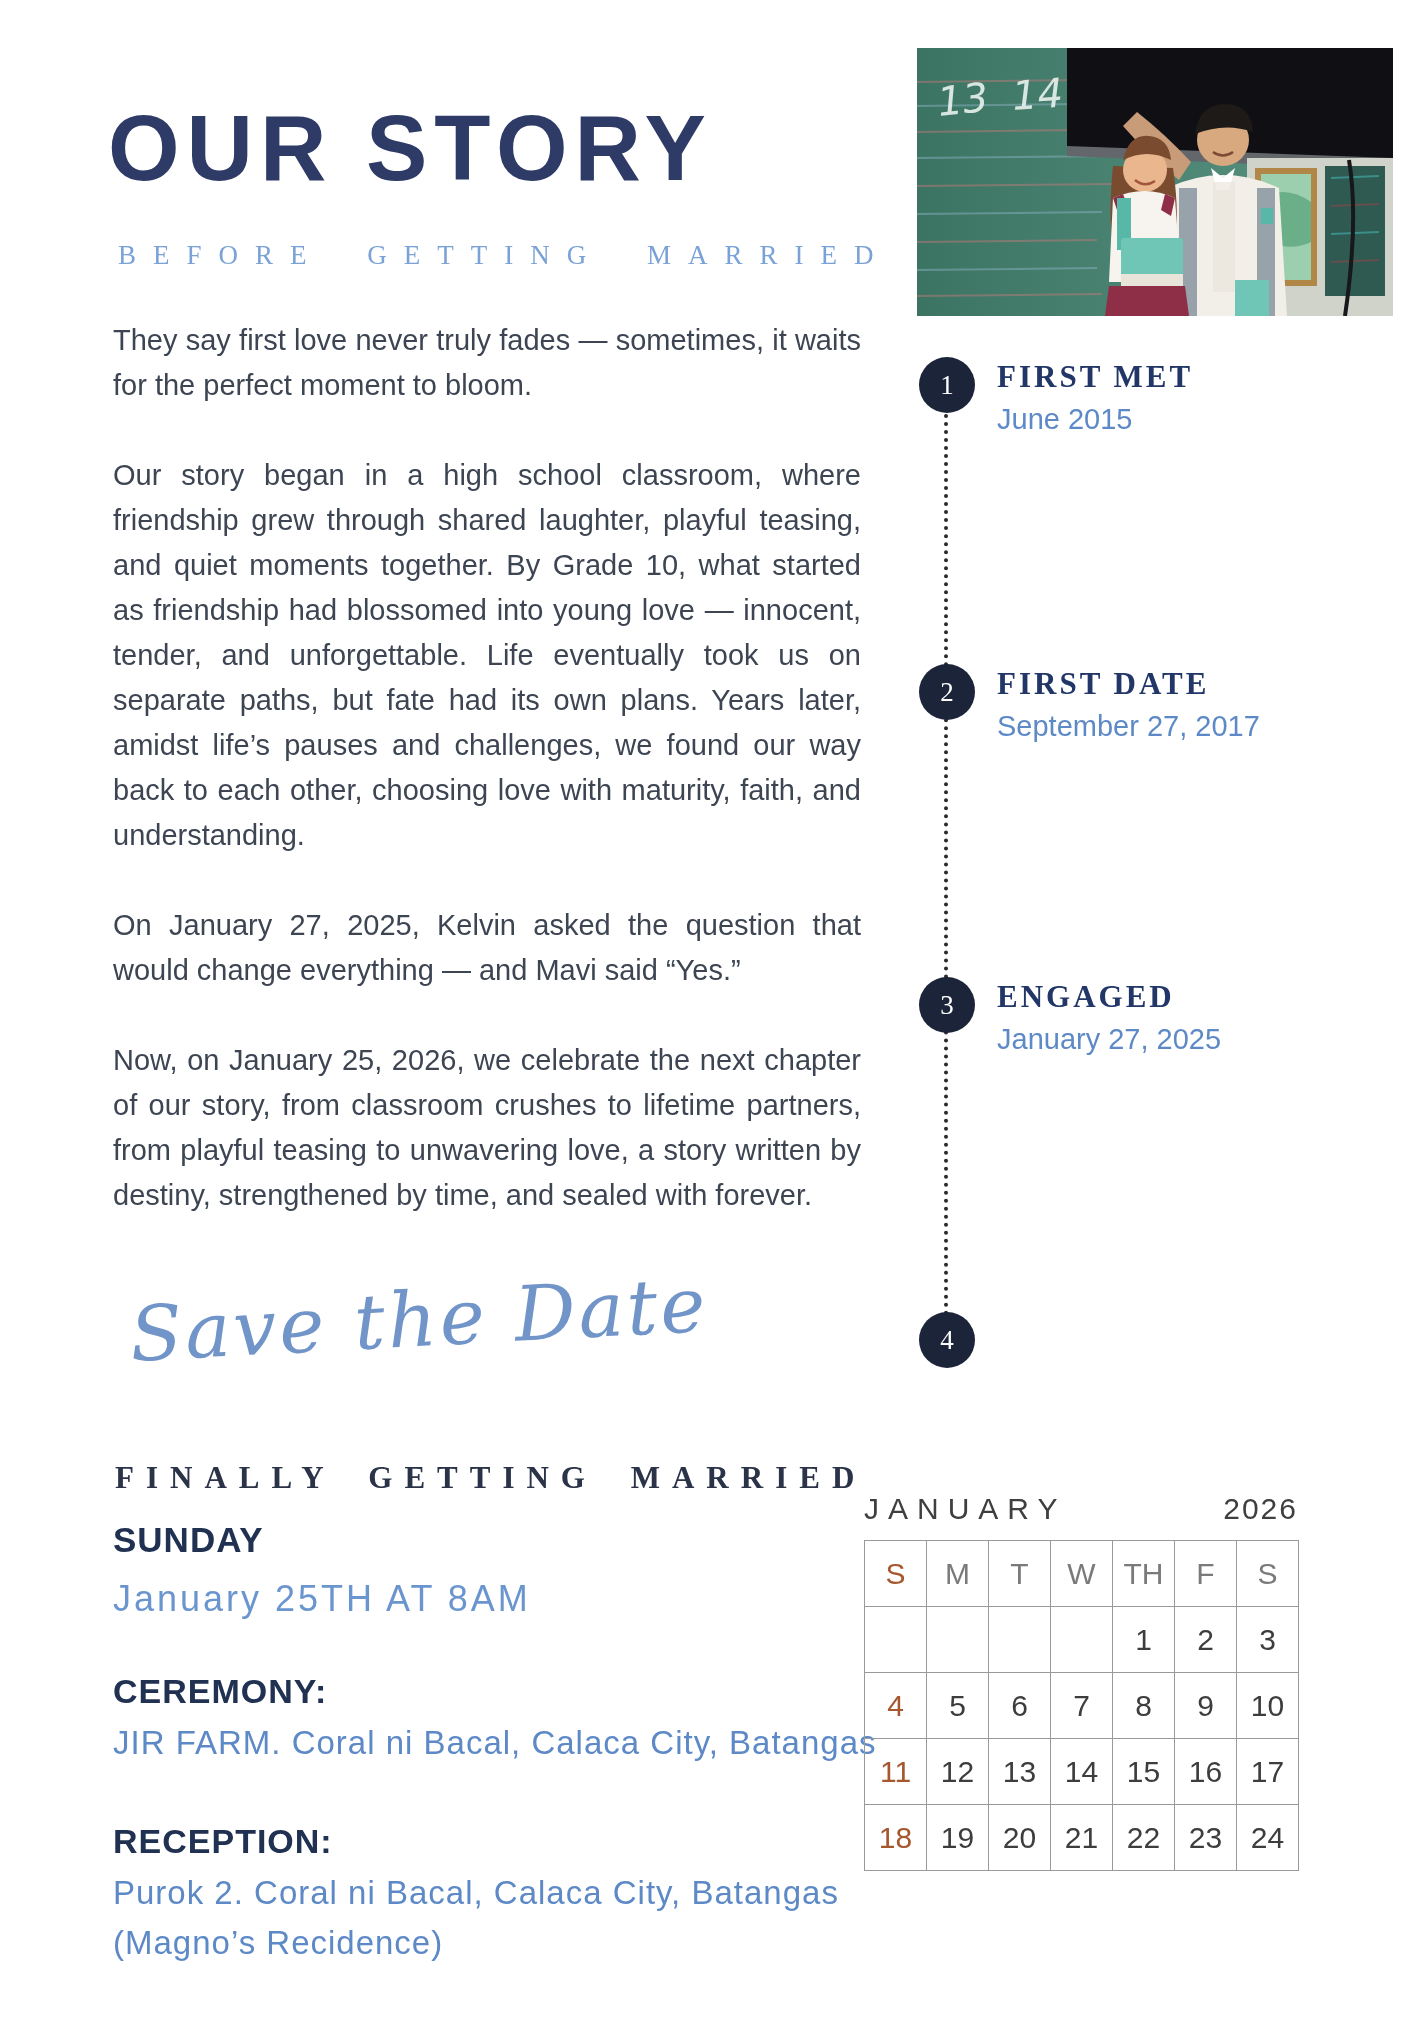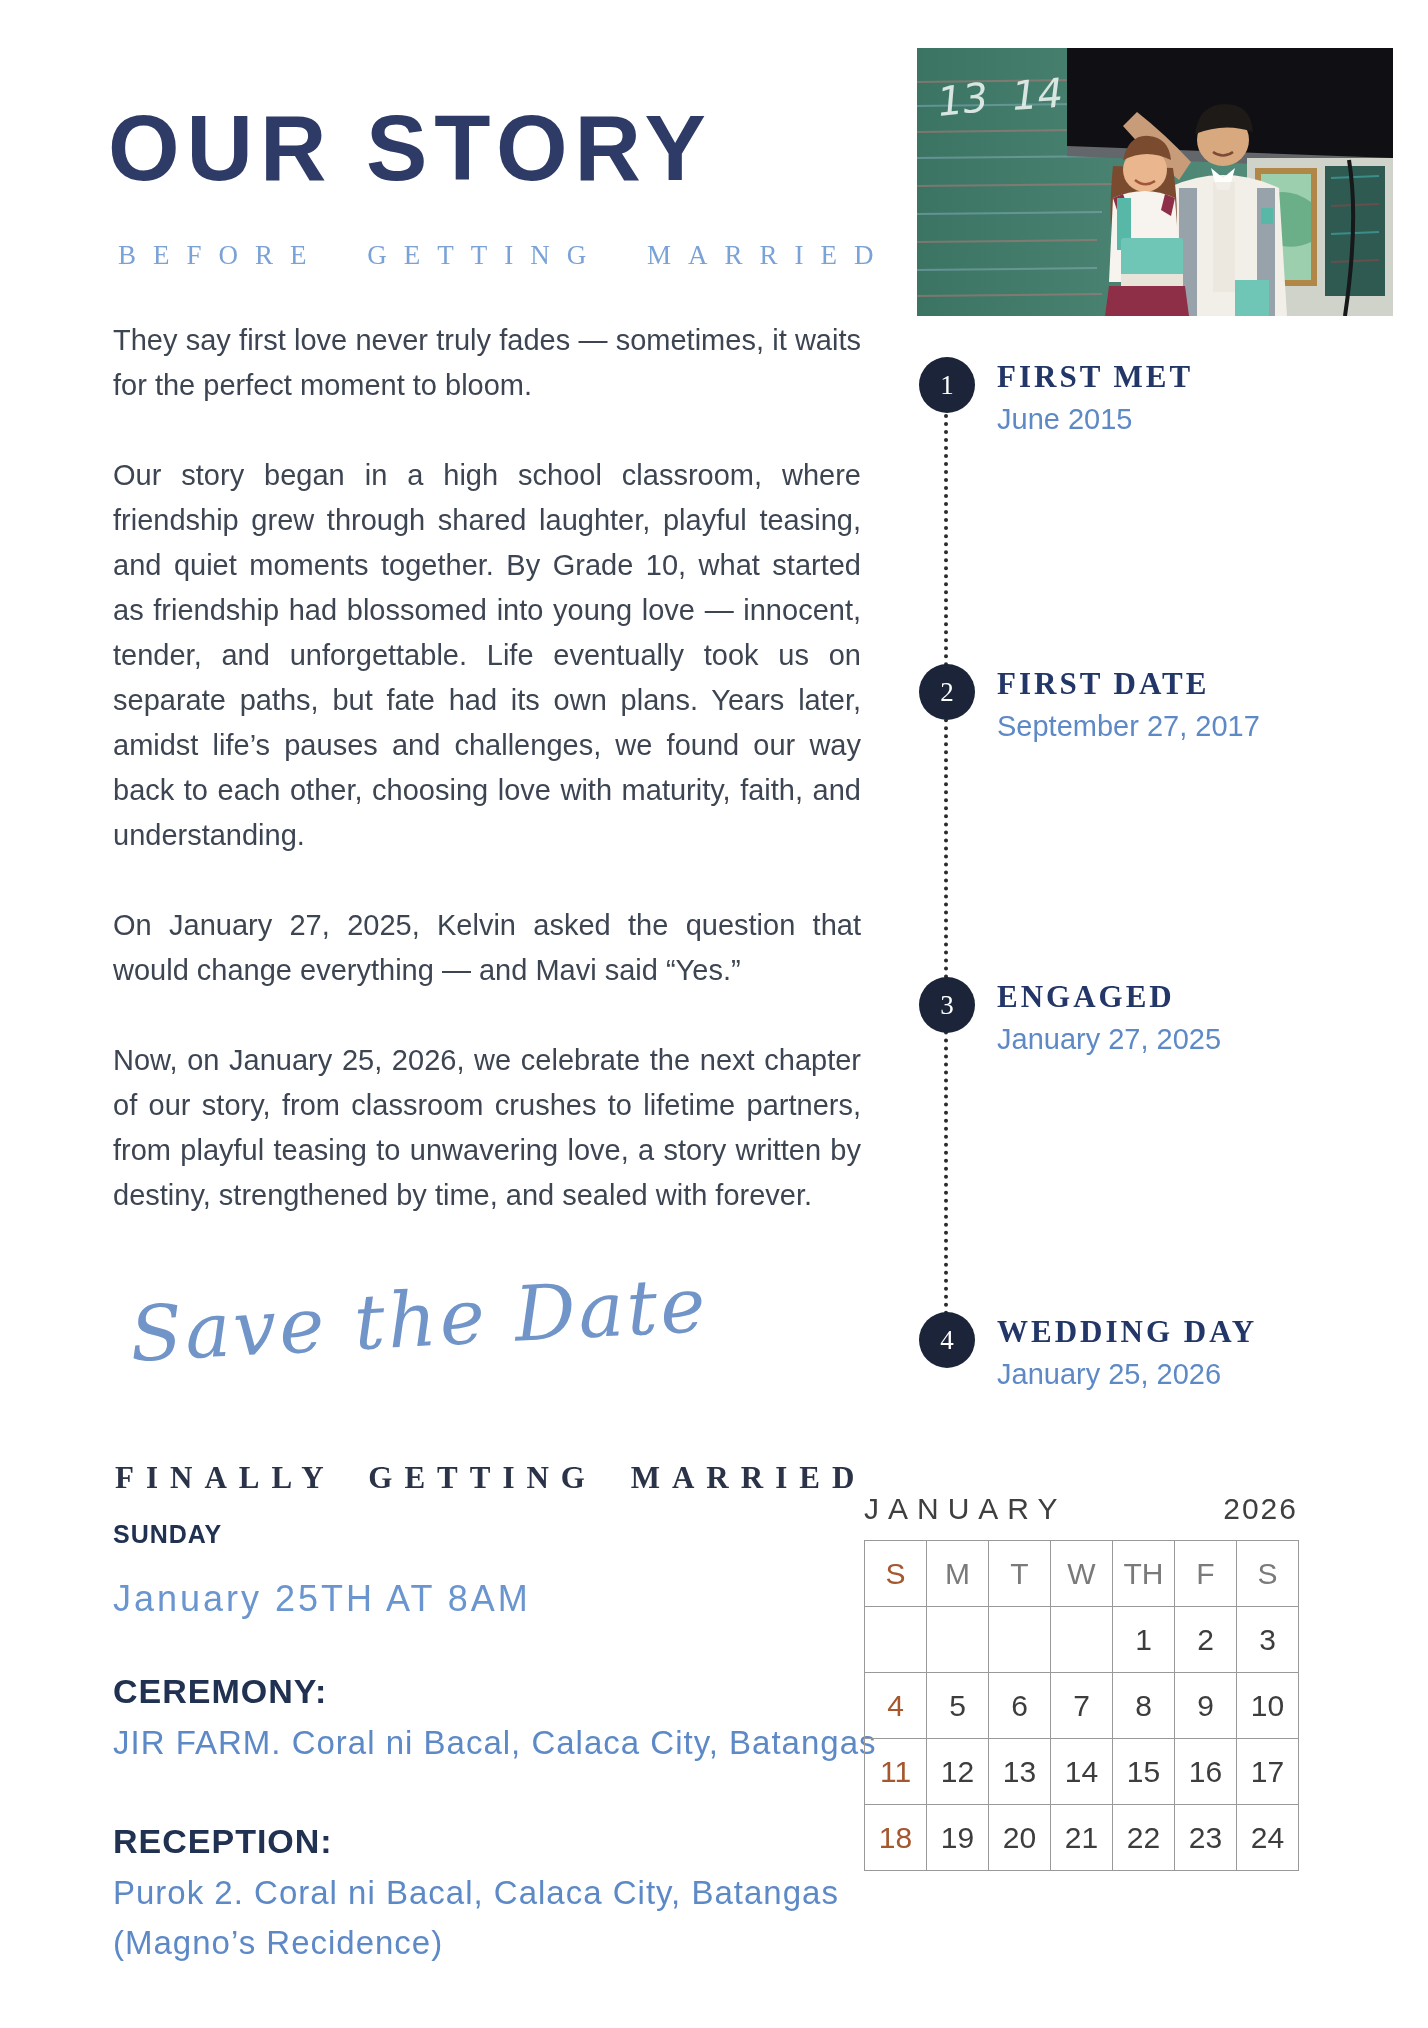--- a/index.html
+++ b/index.html
@@ -30,21 +30,21 @@
     font-family:"DejaVu Serif", serif; font-style:italic;
     font-size:76px; color:#7195c8; letter-spacing:3px;
     transform:rotate(-3deg); transform-origin:left center; white-space:nowrap;
   }
   .std-finally {
     position:absolute; left:115px; top:1460px;
     font-family:"Liberation Serif", serif;
     font-size:31px; font-weight:600; letter-spacing:12px; word-spacing:14px;
     color:#2b3348; white-space:nowrap;
   }
-  .sched-label { position:absolute; left:113px; font-size:25px; font-weight:700; color:#203152; letter-spacing:1px; }
+  .sched-label { position:absolute; left:113px; font-size:35px; font-weight:700; color:#203152; letter-spacing:1px; }
   .sched-value { position:absolute; left:113px; font-size:33px; color:#5d89c7; letter-spacing:1px; }
   .lbl-sunday   { top:1520px; }
   .val-datetime { top:1578px; font-size:36px; color:#6a95ce; letter-spacing:3px; }
   .lbl-ceremony { top:1672px; font-size:34px; }
   .val-ceremony { top:1724px; }
   .lbl-reception{ top:1822px; font-size:34px; }
   .val-reception{ top:1874px;text-align:right; }
   .val-reception2{ top:1924px; }
 
   
@@ -211,24 +211,20 @@
   </div>
   <div class="tl-item i3">
     <div class="tl-circle">3</div>
     <div>
       <div class="tl-title">ENGAGED</div>
       <div class="tl-date">January 27, 2025</div>
     </div>
   </div>
   <div class="tl-item i4">
     <div class="tl-circle">4</div>
-    <div>
-      <div class="tl-title">WEDDING DAY</div>
-      <div class="tl-date">January 25, 2026</div>
-    </div>
   </div>
 
   <div class="cal-header">
     <span class="cal-month">JANUARY</span>
     <span class="cal-year">2026</span>
   </div>
   <table class="cal-table">
     <thead>
         <tr id="cal-head-row">
           <th class="sun">S</th>

